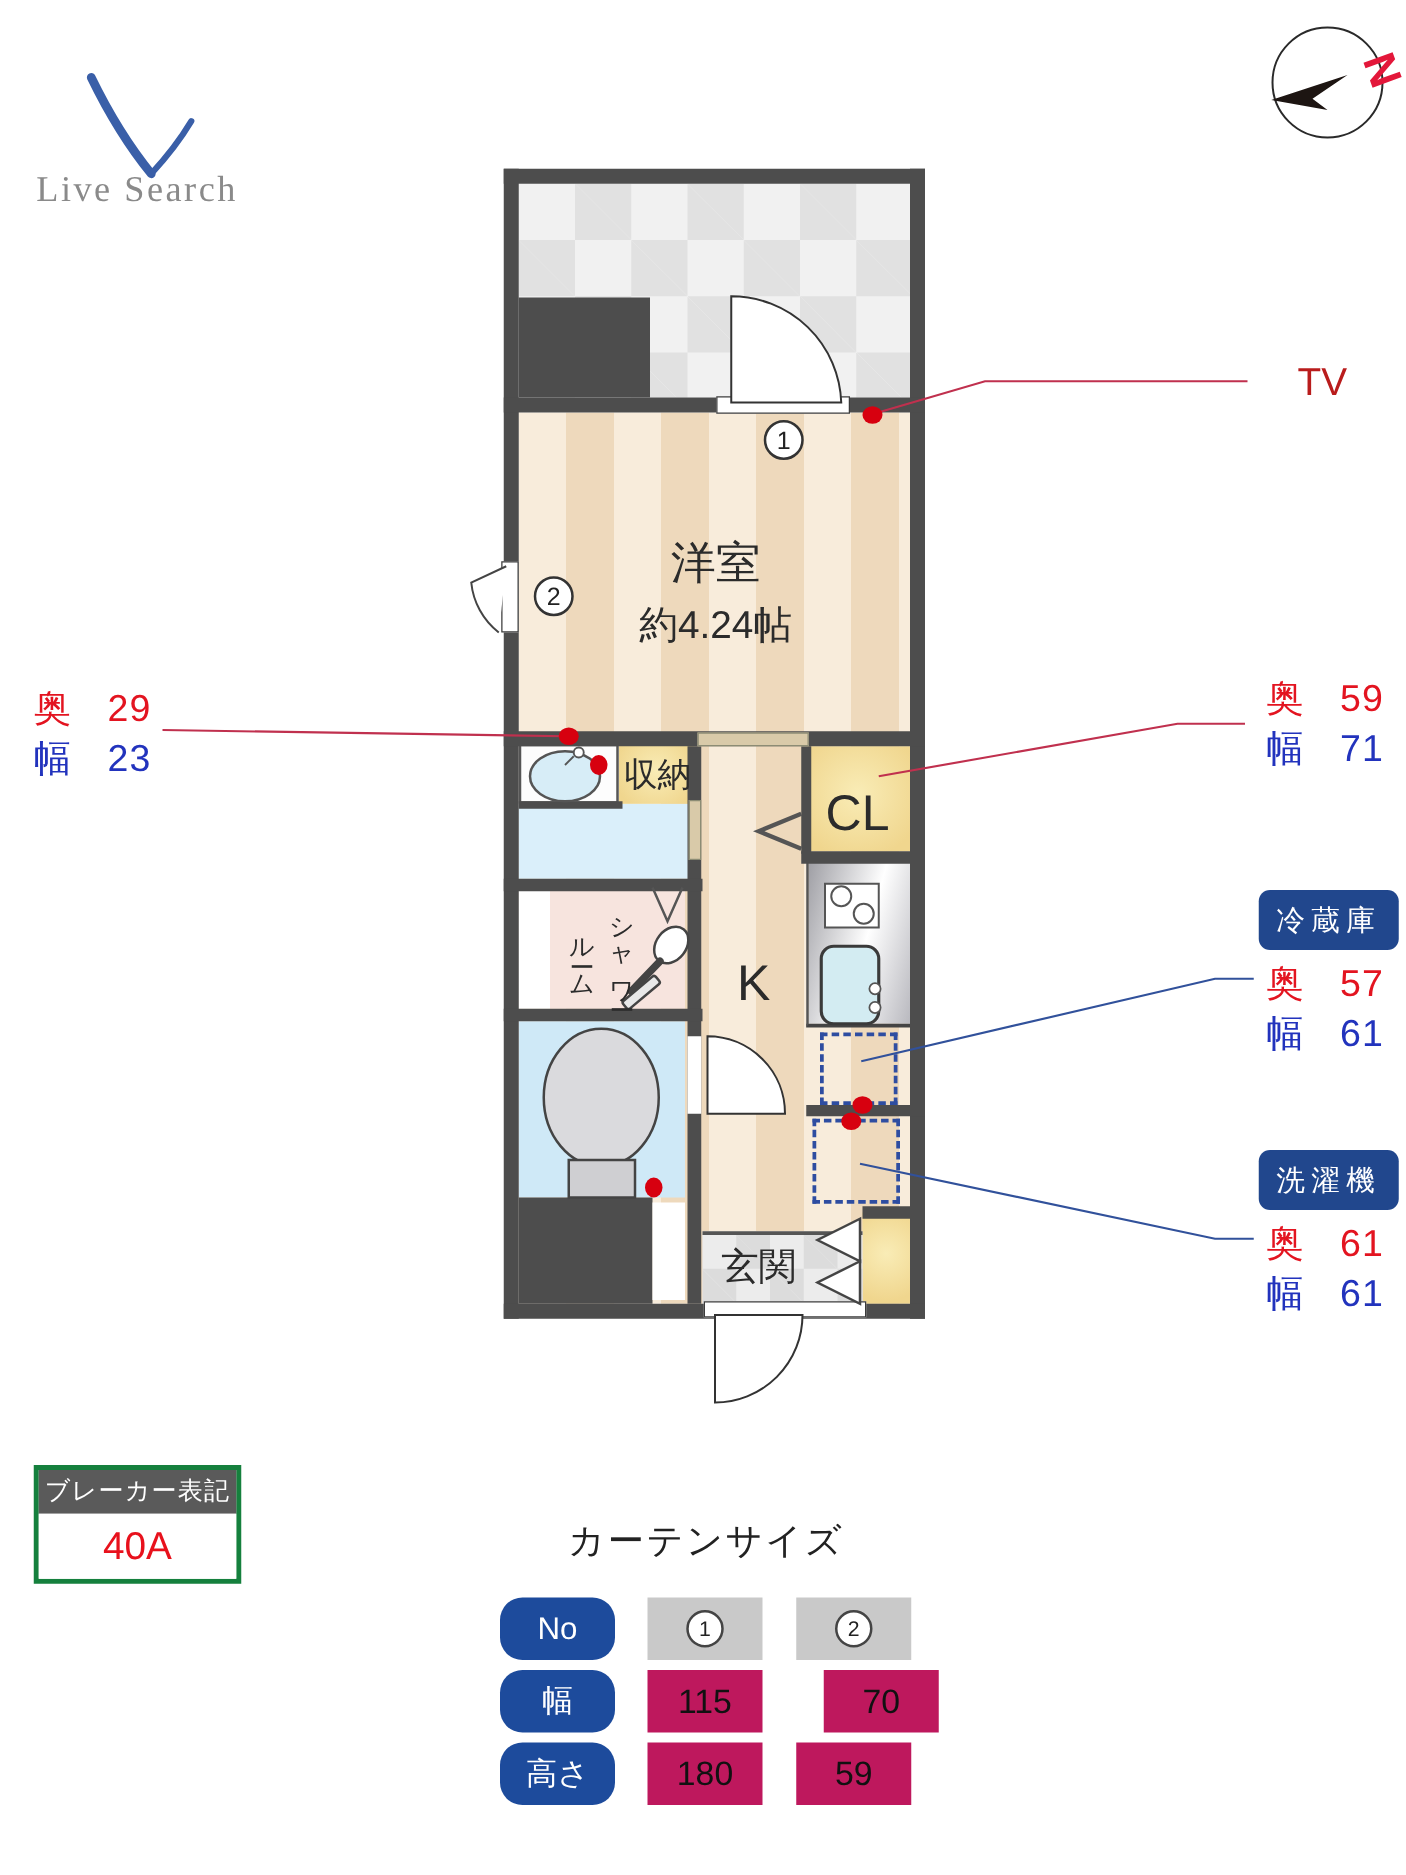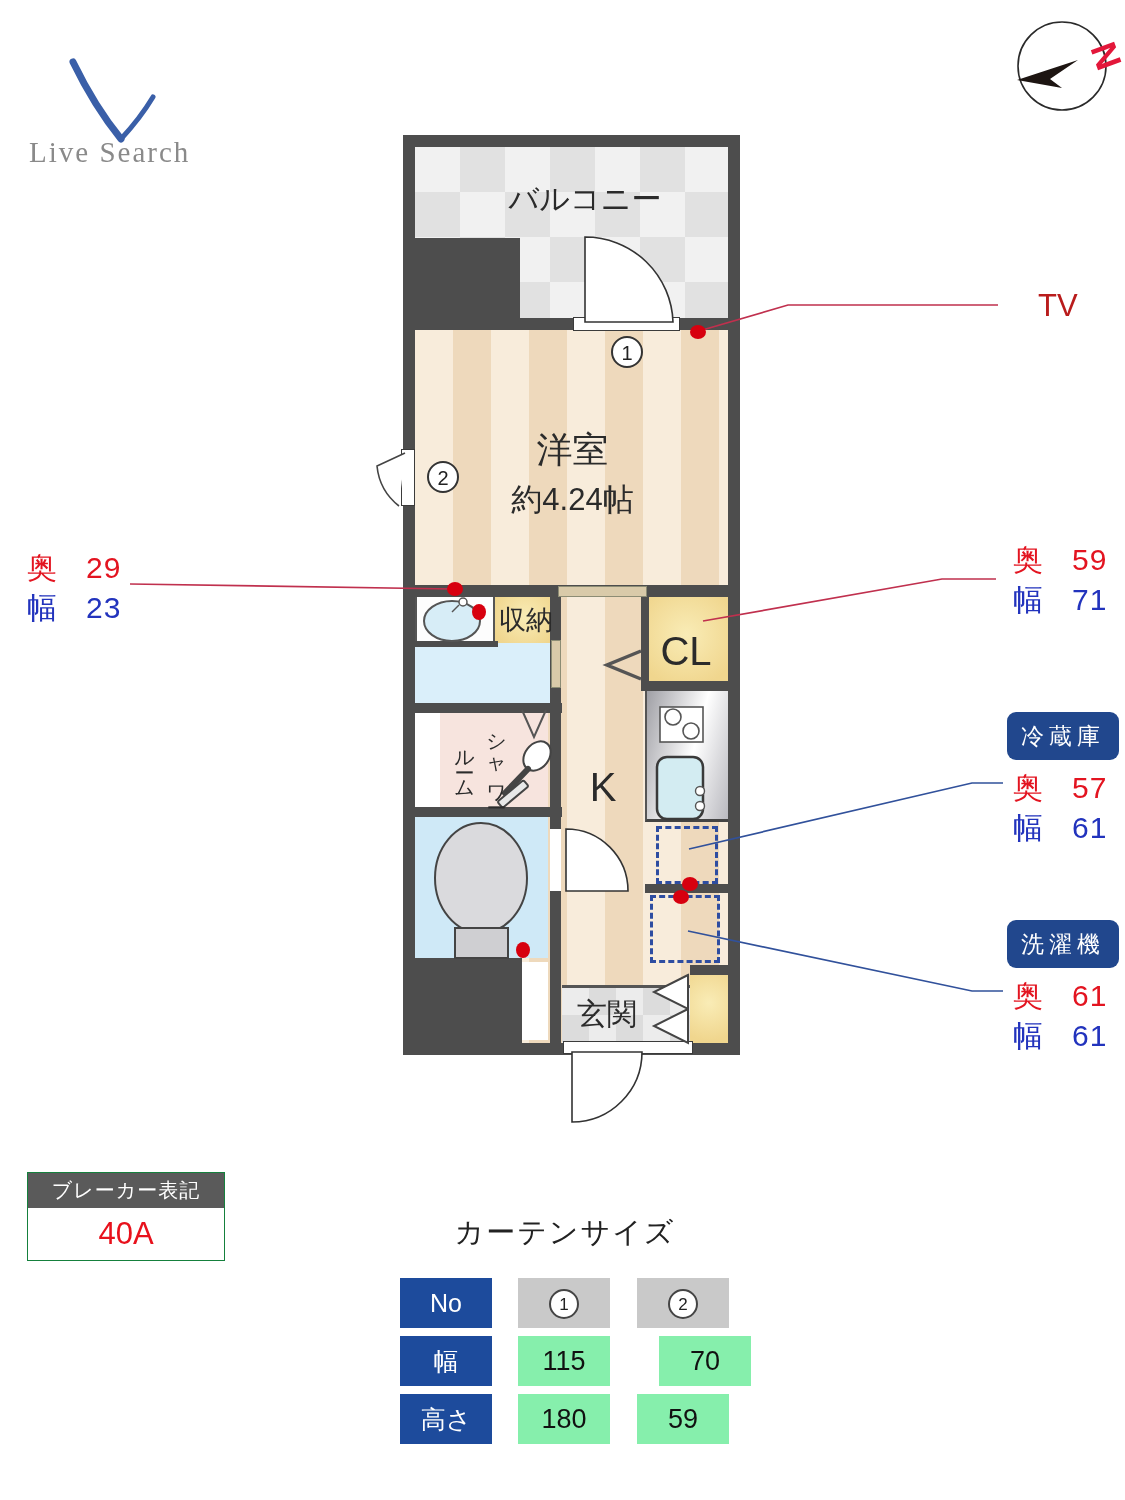--- a/index.html
+++ b/index.html
@@ -41,37 +41,37 @@
     background:#fff;text-align:center;line-height:30px;font-size:20px;color:#222;box-sizing:border-box;}
   
   .meas{position:absolute;font-size:30px;letter-spacing:1px;}
   .meas .row{display:flex;gap:28px;line-height:40px;}
   .red-t{color:#e31420;}
   .blue-t{color:#2233bd;}
   .badge{position:absolute;width:112px;height:48px;background:#21478d;color:#fff;border-radius:9px;
     font-size:23px;letter-spacing:5px;text-align:center;line-height:48px;}
   #tv-label{position:absolute;left:1038px;top:288px;color:#b91c1c;font-size:31px;}
   
-  #breaker{position:absolute;left:27px;top:1172px;width:198px;border:1px solid #15803d;box-sizing:border-box;}
+  #breaker{position:absolute;left:27px;top:1172px;width:166px;border:4px solid #15803d;box-sizing:border-box;}
   #breaker .hd{background:#5a5a5a;color:#fff;font-size:20px;letter-spacing:1px;text-align:center;
     height:35px;line-height:35px;}
   #breaker .bd{background:#fff;color:#e8111c;font-size:31px;text-align:center;height:52px;line-height:52px;}
   
   #notebox{position:absolute;left:745px;top:1167px;width:360px;height:76px;background:#e2e2e2;
     border-radius:10px;box-sizing:border-box;padding:12px 0 0 22px;font-size:20px;letter-spacing:5px;
     color:#2b2b2b;line-height:29px;}
   .dome{display:inline-block;width:16px;height:10px;background:#d7000f;border-radius:8px 8px 0 0;
     margin:0 4px;vertical-align:baseline;}
   
   #curtain-title{position:absolute;left:400px;top:1213px;width:330px;text-align:center;
     font-size:29px;letter-spacing:2px;color:#222;}
   .ct-cell{position:absolute;width:92px;height:50px;text-align:center;line-height:50px;box-sizing:border-box;}
-  .ct-label{background:#1d4b9c;color:#fff;font-size:25px;}
+  .ct-label{background:#1d4b9c;color:#fff;font-size:25px;border-radius:18px;}
   .ct-head{background:#c9c9c9;}
-  .ct-val{background:#86efac;font-size:27px;color:#111;}
+  .ct-val{background:#be185d;font-size:27px;color:#111;}
   .circ-num{display:inline-block;width:30px;height:30px;border:2px solid #444;border-radius:50%;
     background:#fff;line-height:27px;font-size:17px;vertical-align:middle;box-sizing:border-box;}
   #credit{position:absolute;right:14px;top:1461px;font-family:"Liberation Serif","DejaVu Serif",serif;
     font-weight:bold;font-size:22px;letter-spacing:3.5px;color:#111;}
   #logo-text{position:absolute;left:29px;top:136px;font-family:"Liberation Serif","DejaVu Serif",serif;
     font-size:29px;letter-spacing:2px;color:#8a8a8a;}
   svg.overlay{position:absolute;left:0;top:0;width:1125px;height:1500px;pointer-events:none;}
   .vtext{writing-mode:vertical-rl;text-orientation:upright;letter-spacing:3px;}
 </style>
 </head>
@@ -190,21 +190,20 @@
       <ellipse cx="455" cy="589" rx="8" ry="7"></ellipse>
       <ellipse cx="479" cy="612" rx="7" ry="8"></ellipse>
       <ellipse cx="690" cy="884" rx="8" ry="7"></ellipse>
       <ellipse cx="681" cy="897" rx="8" ry="7"></ellipse>
       <ellipse cx="523" cy="950" rx="7" ry="8"></ellipse>
     </g>
   </svg>
 
   <div id="logo-text">Live Search</div>
 
-  <div class="room-label" style="left:460px;top:180px;width:250px;font-size:30px">バルコニー</div>
   <div class="room-label" style="left:455px;top:427px;width:235px;font-size:36px">洋室</div>
   <div class="room-label" style="left:455px;top:481px;width:235px;font-size:31px">約4.24帖</div>
   <div class="room-label" style="left:497px;top:604px;width:58px;font-size:27px">収納</div>
   <div class="room-label" style="left:648px;top:626px;width:76px;font-size:40px">CL</div>
   <div class="room-label" style="left:578px;top:762px;width:50px;font-size:40px">K</div>
   <div class="room-label vtext" style="left:484px;top:718px;font-size:20px;height:85px">シャワー</div>
   <div class="room-label vtext" style="left:452px;top:722px;font-size:20px;height:85px">ルーム</div>
   <div class="room-label" style="left:566px;top:995px;width:82px;font-size:30px">玄関</div>
   <div class="marker" style="left:611px;top:336px">1</div>
   <div class="marker" style="left:427px;top:461px">2</div>

